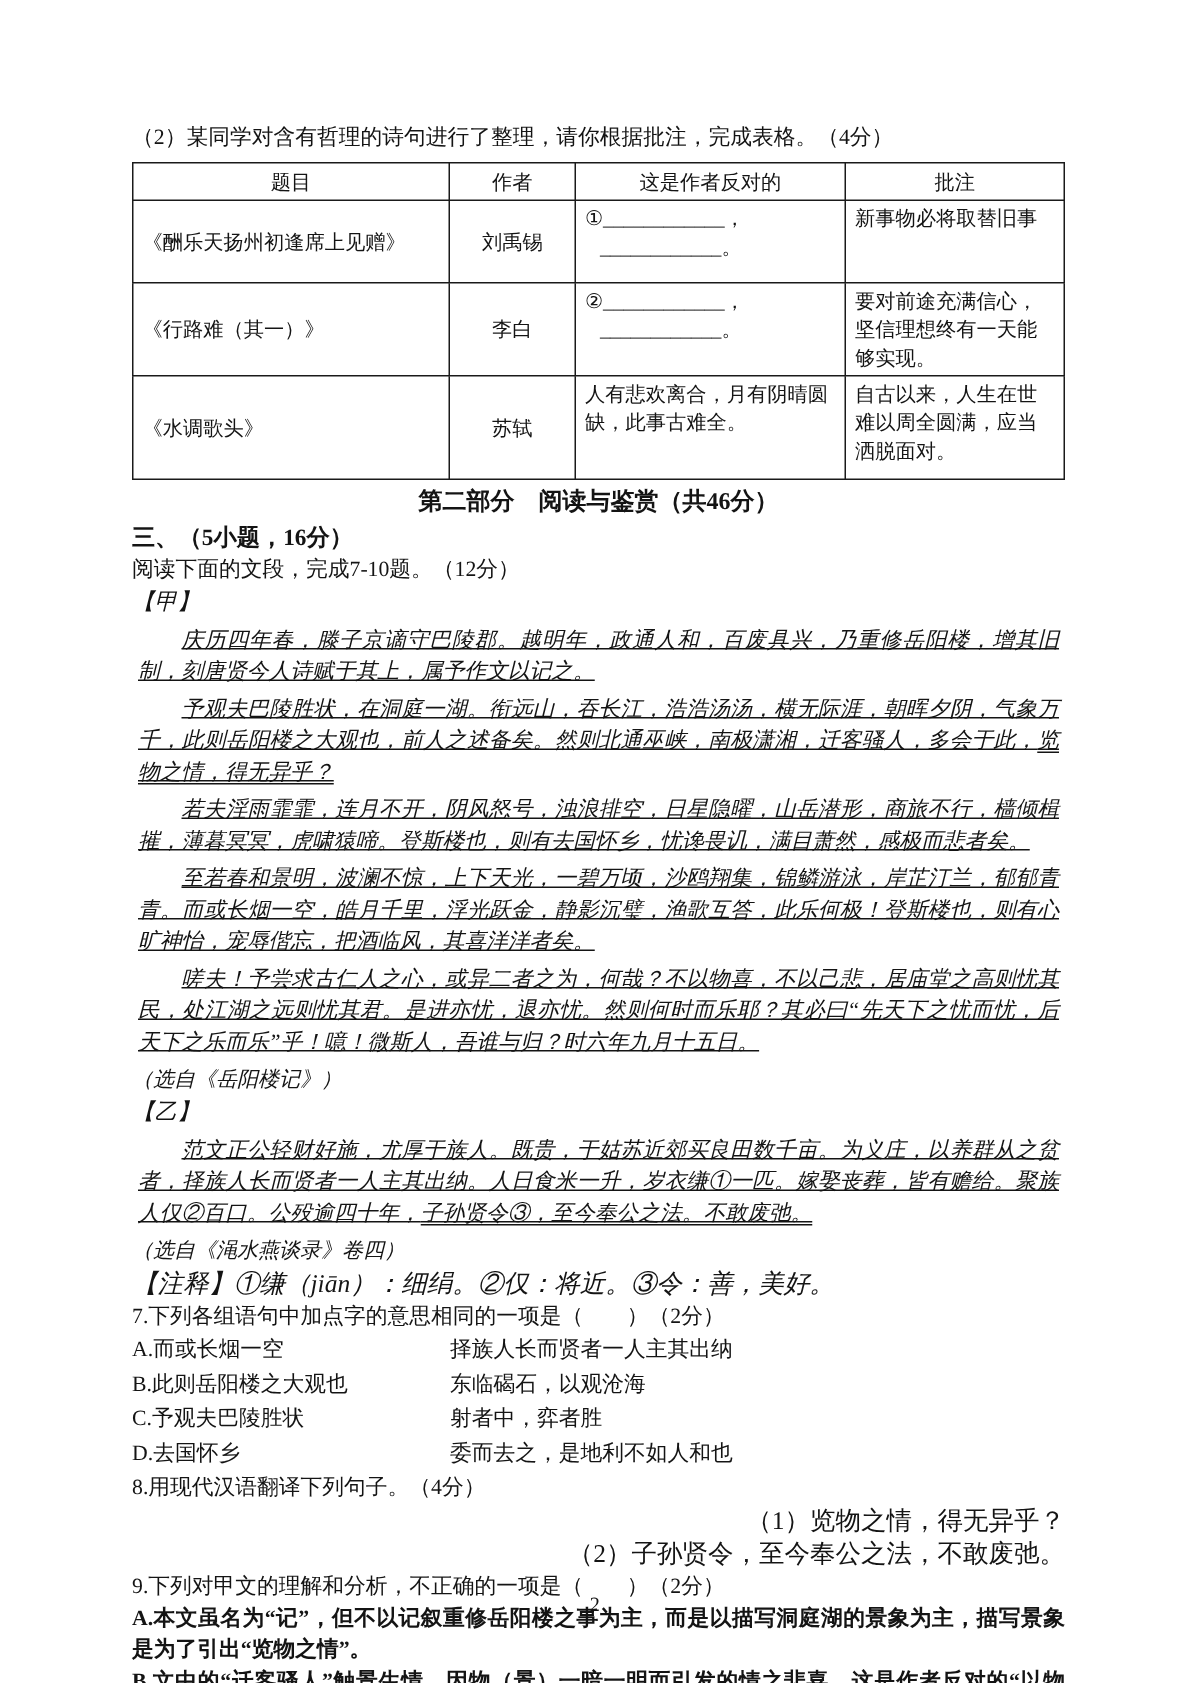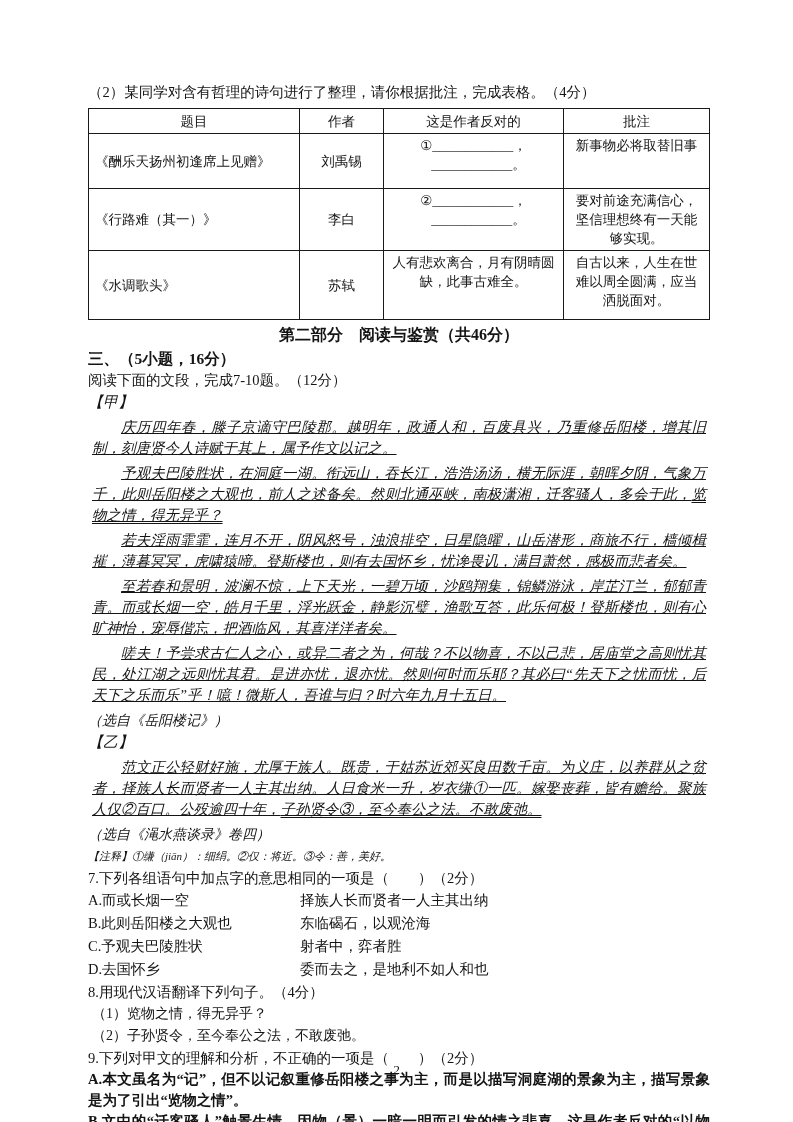--- a/index.html
+++ b/index.html
@@ -22,39 +22,39 @@
   table.poetry th, table.poetry td {
     border:1.3px solid #1a1a1a;
     font-size:13.5px; line-height:19px;
     padding:2px 6px; font-weight:normal;
   }
   table.poetry th { text-align:center; height:20px; }
   .col-title { width:34%; } .col-author { width:13.5%; }
   .col-sentence { width:29%; } .col-note { width:23.5%; }
   td.c-title { text-align:left; vertical-align:middle; }
   td.c-author { text-align:center; vertical-align:middle; }
-  td.c-sentence, td.c-note { text-align:center; vertical-align:top; }
+  td.c-sentence, td.c-note { text-align:left; vertical-align:top; }
   .sent-l1 { display:block; }
   .sent-l2 { display:block; padding-left:10px; }
   tr.r1 td { height:50px; } tr.r2 td { height:46px; } tr.r3 td { height:64px; }
 
   .part-header { text-align:center; font-weight:bold; font-size:16px; line-height:23px; margin:3px 0 1px; }
   .sec3 { font-weight:bold; font-size:15.5px; line-height:23px; }
   .instr { font-size:14.5px; line-height:21px; }
   .plabel { font-style:italic; font-size:15px; line-height:22px; }
 
   .passage p { margin:4px; text-indent:2em; font-style:italic; font-size:14.5px; line-height:21px; text-align:justify;text-decoration:underline; }
   .passage .ul { text-decoration:underline; text-underline-offset:3px; }
   .source { margin:0; text-align:left; font-style:italic; font-size:14px; line-height:21px; padding-right:4px; }
-  .notes { font-style:italic; font-size:11px; line-height:22px; }
+  .notes { font-style:italic; font-size:17px; line-height:22px; }
 
   .qstem { font-size:14.5px; line-height:22px; }
   .q7opt { display:flex; font-size:14.5px; line-height:23px; }
   .q7opt .left { width:212px; flex-shrink:0; }
-  .q8item { font-size:14px; line-height:22px; padding-left:4px; }
+  .q8item { font-size:17px; line-height:22px; padding-left:4px;text-align:right; }
   .q9opt { margin:0; font-size:14.5px; line-height:21px; text-align:justify;font-weight:bold; }
 
   .pagenum {
     position:absolute; left:0; right:0; bottom:44px;
     text-align:center; font-size:13.5px;
   }
 </style>
 </head>
 <body>
 

